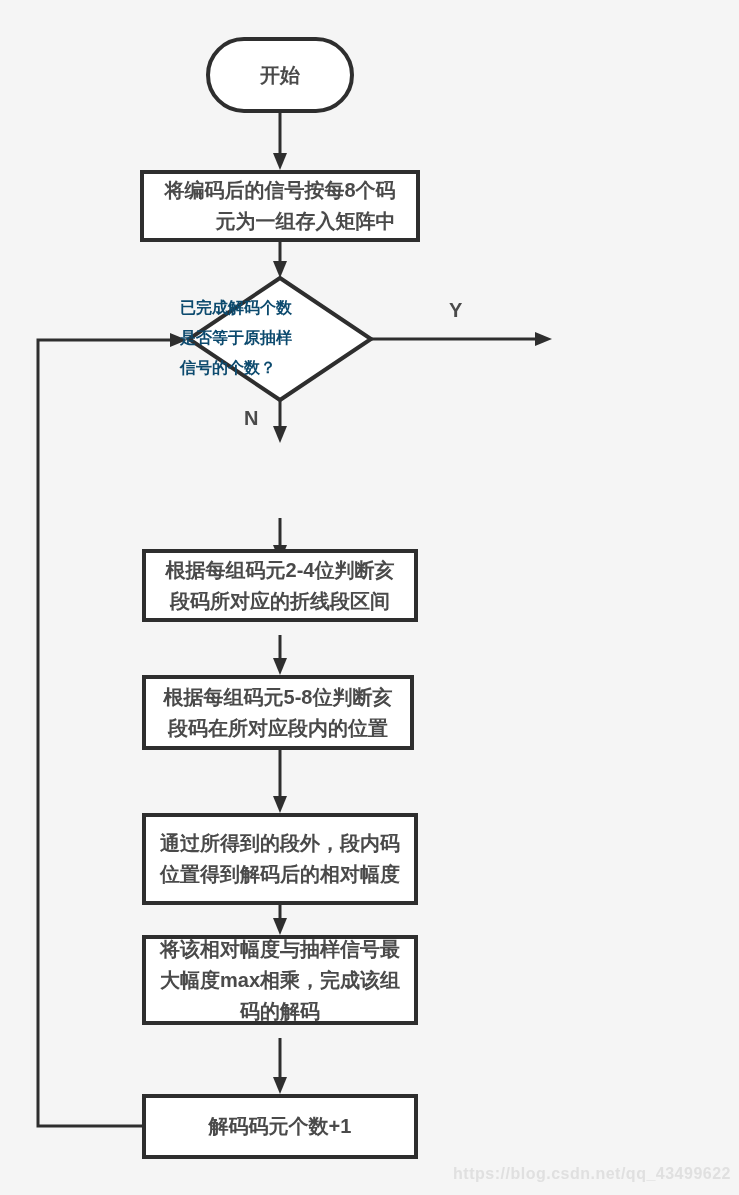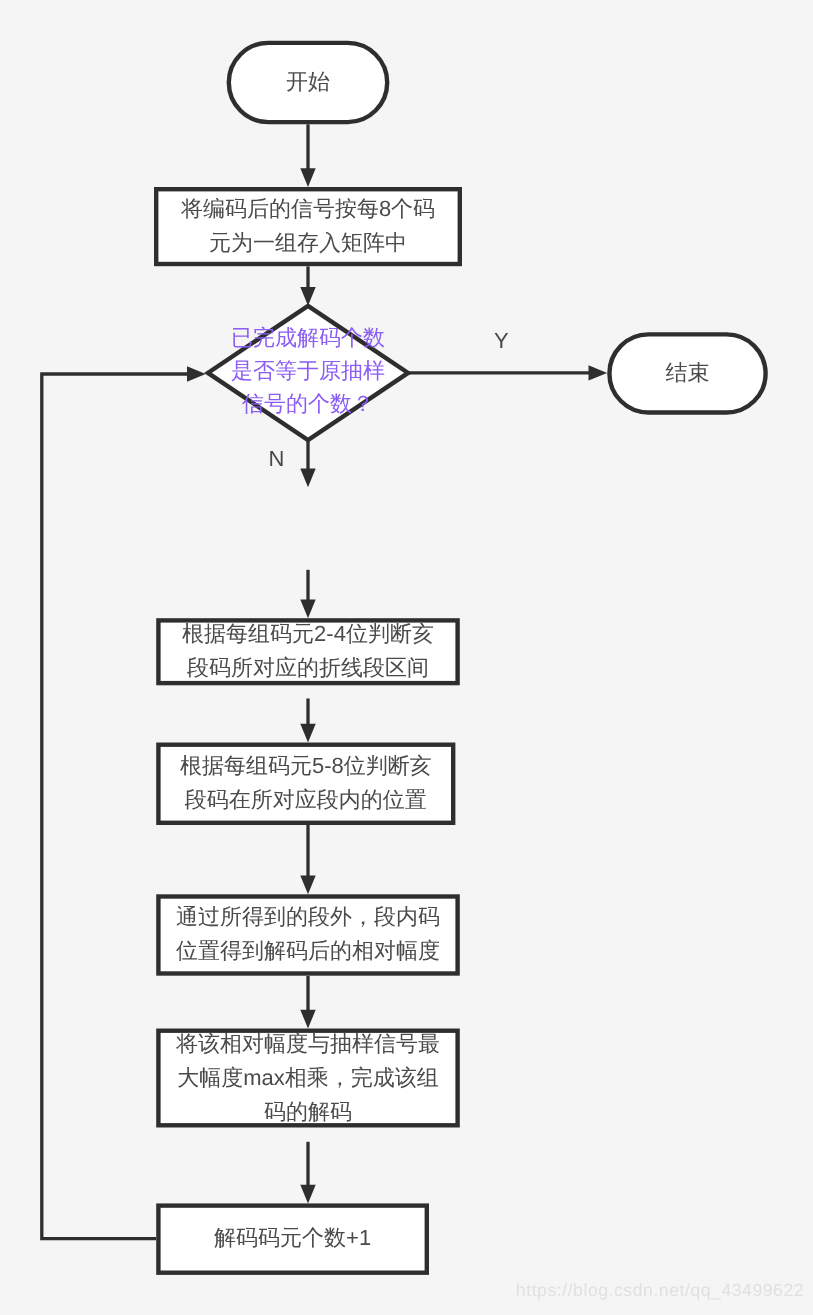--- a/index.html
+++ b/index.html
@@ -5,20 +5,21 @@
   * { margin: 0; padding: 0; box-sizing: border-box; }
   html, body { background: #f5f5f5; }
   .canvas {
     position: relative;
     width: 739px;
     height: 1195px;
     background: #f5f5f5;
     font-family: "Liberation Sans", "DejaVu Sans", sans-serif;
     color: #4a4a4a;
     overflow: hidden;
+    font-weight: bold;
   }
   .wires {
     position: absolute;
     left: 0; top: 0;
     width: 739px; height: 1195px;
   }
   .node {
     position: absolute;
     background: #ffffff;
     border: 4px solid #2e2e2e;
@@ -27,36 +28,36 @@
     justify-content: center;
     text-align: center;
     font-size: 20px;
     line-height: 31px;
     white-space: pre-line;
     color: #4a4a4a;
   }
   .stadium { border-radius: 38px; }
   .start  { left: 206px; top: 37px;   width: 148px; height: 76px; }
   .end    { left: 552px; top: 302px;  width: 146px; height: 75px; }
-  .box1   { left: 140px; top: 170px;  width: 280px; height: 72px; }
+  .box1   { left: 140px; top: 170px;  width: 280px; height: 72px; text-align: right; }
   .box2   { left: 142px; top: 443px;  width: 276px; height: 75px; }
-  .box3   { left: 142px; top: 562px;  width: 276px; height: 61px; }
+  .box3   { left: 142px; top: 549px;  width: 276px; height: 73px; }
   .box4   { left: 142px; top: 675px;  width: 272px; height: 75px; }
-  .box5   { left: 142px; top: 813px;  width: 276px; height: 74px; }
+  .box5   { left: 142px; top: 813px;  width: 276px; height: 92px; }
   .box6   { left: 142px; top: 935px;  width: 276px; height: 90px; }
-  .box7   { left: 142px; top: 1094px; width: 248px; height: 65px; }
+  .box7   { left: 142px; top: 1094px; width: 276px; height: 65px; }
   .decision-text {
     position: absolute;
     left: 180px; top: 293px;
     width: 200px;
-    text-align: center;
-    font-size: 20px;
+    text-align: left;
+    font-size: 16px;
     line-height: 30px;
     white-space: pre-line;
-    color: #8b5cf6;
+    color: #0c4a6e;
   }
   .branch-label {
     position: absolute;
     font-size: 20px;
     color: #4a4a4a;
   }
   .label-y { left: 449px; top: 299px; }
   .label-n { left: 244px; top: 407px; }
   .watermark {
     position: absolute;
@@ -134,21 +135,20 @@
   <div class="node box1">将编码后的信号按每8个码
 元为一组存入矩阵中</div>
 
   <div class="decision-text">已完成解码个数
 是否等于原抽样
 信号的个数？</div>
 
   <span class="branch-label label-y">Y</span>
   <span class="branch-label label-n">N</span>
 
-  <div class="node stadium end">结束</div>
 
   <div class="node box3">根据每组码元2-4位判断亥
 段码所对应的折线段区间</div>
   <div class="node box4">根据每组码元5-8位判断亥
 段码在所对应段内的位置</div>
   <div class="node box5">通过所得到的段外，段内码
 位置得到解码后的相对幅度</div>
   <div class="node box6">将该相对幅度与抽样信号最
 大幅度max相乘，完成该组
 码的解码</div>

